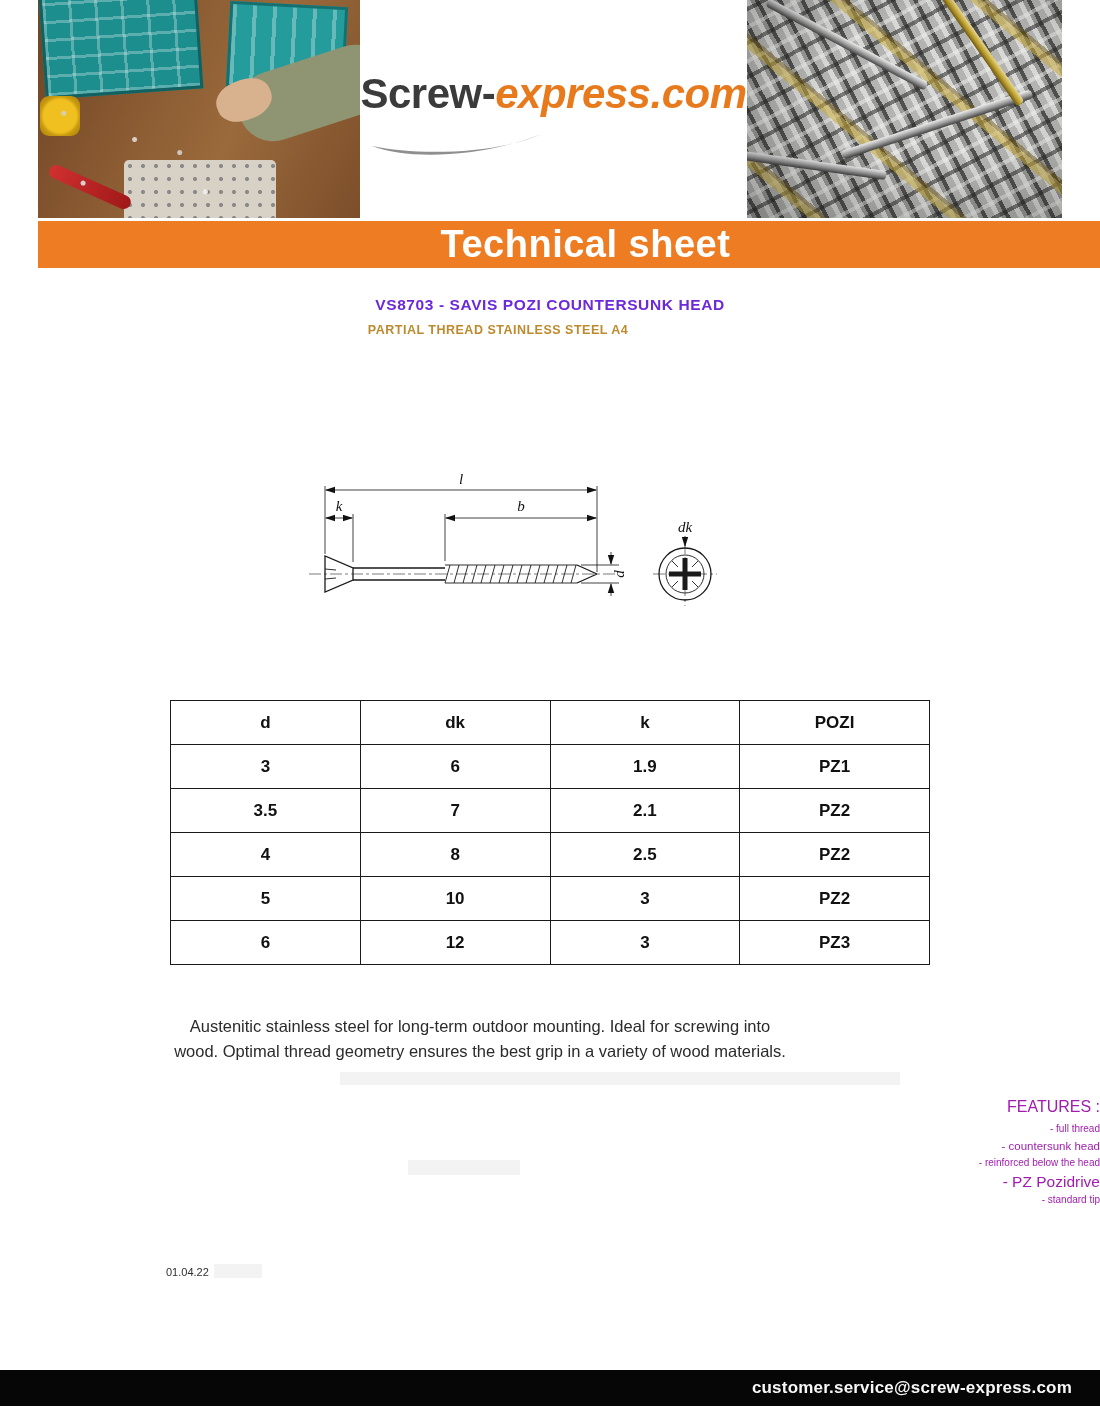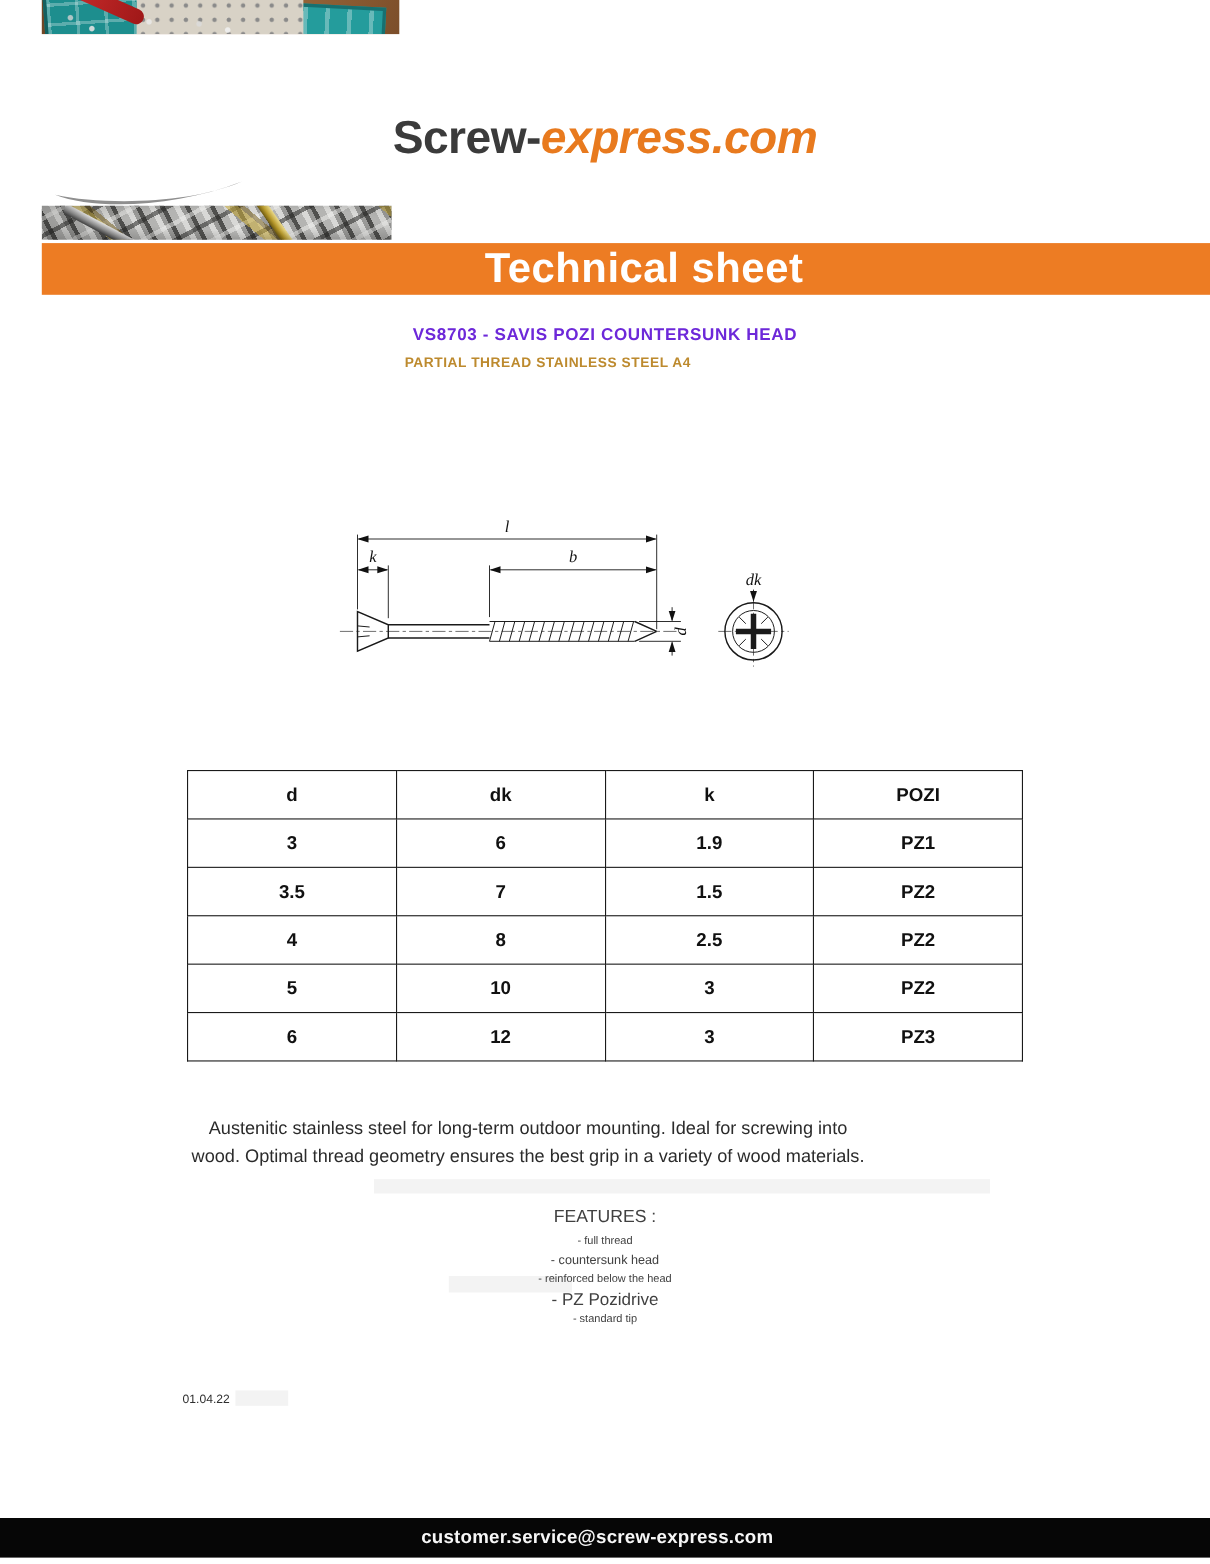--- a/index.html
+++ b/index.html
@@ -1,21 +1,21 @@
 <!DOCTYPE html>
 <html><head>
 <meta charset="utf-8">
 <style>
   html,body{margin:0;padding:0;background:#ffffff;}
   .page{position:relative;width:1100px;height:1422px;background:#ffffff;overflow:hidden;
         font-family:"Liberation Sans", sans-serif;color:#1a1a1a;}
 
   
   .header{position:absolute;top:0;left:0;width:1100px;height:218px;display:flex;
-          padding:0 38px;box-sizing:border-box;background:#fff;flex-direction:column;}
+          padding:0 38px;box-sizing:border-box;background:#fff;}
   .photo{position:relative;height:218px;overflow:hidden;}
   .photo-left{width:325px;
      background:linear-gradient(115deg,#6e4424 0%,#8a5a32 35%,#9a6a3c 60%,#7c4e2a 100%);}
   .photo-right{width:318px;
      background:repeating-linear-gradient(62deg,#d8d8d6 0 5px,#9a9a98 5px 9px,#50504e 9px 13px,#b4b4b2 13px 20px);}
   .photo div{position:absolute;}
   .pl-box1{left:4px;top:-10px;width:152px;height:98px;background:
       repeating-linear-gradient(0deg,rgba(255,255,255,.28) 0 3px,transparent 3px 18px),
       repeating-linear-gradient(90deg,rgba(255,255,255,.28) 0 3px,transparent 3px 26px),#1d8e8e;
       border:3px solid #136060;transform:rotate(-4deg);}
@@ -80,33 +80,33 @@
   
   .spec{position:absolute;top:700px;left:170px;width:760px;border-collapse:collapse;}
   .spec th,.spec td{border:1.5px solid #1a1a1a;text-align:center;vertical-align:middle;
       font-size:17px;font-weight:700;color:#111;height:41px;width:25%;}
 
   
   .desc{position:absolute;top:1014px;left:0;width:960px;text-align:center;
       font-size:16.5px;line-height:1.5;color:#2b2b2b;}
 
   
-  .features{position:absolute;top:1098px;left:0;width:1100px;text-align:center;color:#404040;}
+  .features{position:absolute;top:1098px;left:0;width:1100px;text-align:right;color:#a21caf;}
   .feat-head{font-size:16px;margin-bottom:6px;}
   .feat-item{font-size:10px;line-height:1.45;}
   .feat-small{font-size:11.5px;line-height:1.7;}
   .feat-bold{font-weight:400;font-size:15.5px;}
 
   
   .smudge{position:absolute;background:#f3f3f3;}
   .date{position:absolute;top:1266px;left:166px;font-size:11px;color:#2e2e2e;}
 
   
-  .footer{position:absolute;left:0;bottom:6px;width:1100px;height:36px;background:#060606;
-      display:flex;align-items:center;justify-content:center;box-sizing:border-box;padding-right:14px;}
+  .footer{position:absolute;left:0;bottom:16px;width:1100px;height:36px;background:#060606;
+      display:flex;align-items:center;justify-content:flex-end;box-sizing:border-box;padding-right:28px;}
   .footer-email{color:#f7f7f7;font-size:17px;font-weight:700;letter-spacing:0.2px;text-decoration:none;}
 </style>
 </head>
 <body>
 
 <div class="page">
 
   <div class="header">
     <div class="photo photo-left">
       <div class="pl-box1"></div>
@@ -212,21 +212,21 @@
     <tbody>
       <tr>
         <td>3</td>
         <td>6</td>
         <td>1.9</td>
         <td>PZ1</td>
       </tr>
       <tr>
         <td>3.5</td>
         <td>7</td>
-        <td>1.5</td>
+        <td>2.1</td>
         <td>PZ2</td>
       </tr>
       <tr>
         <td>4</td>
         <td>8</td>
         <td>2.5</td>
         <td>PZ2</td>
       </tr>
       <tr>
         <td>5</td>

